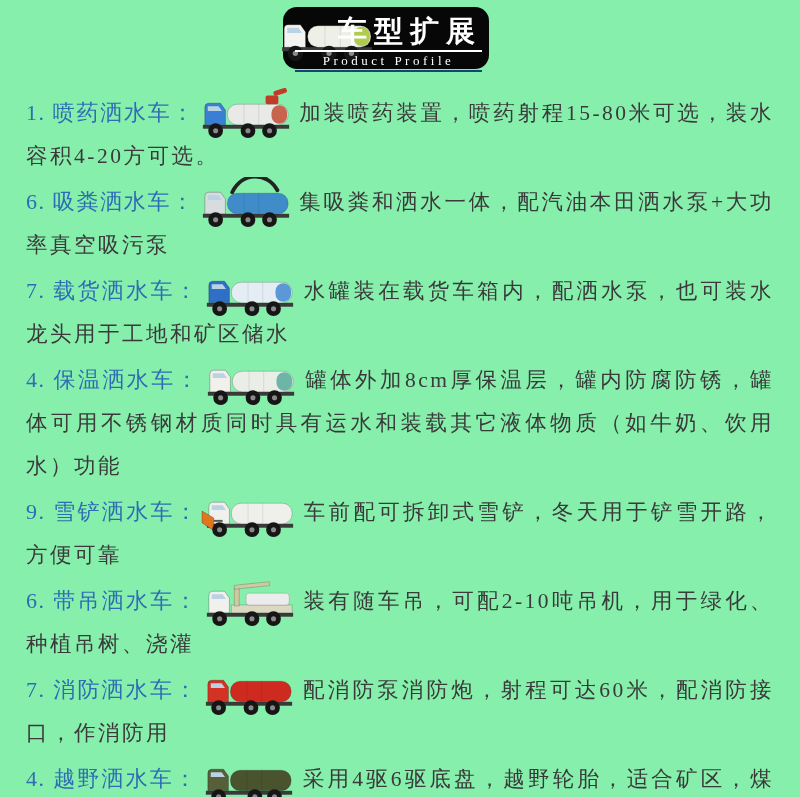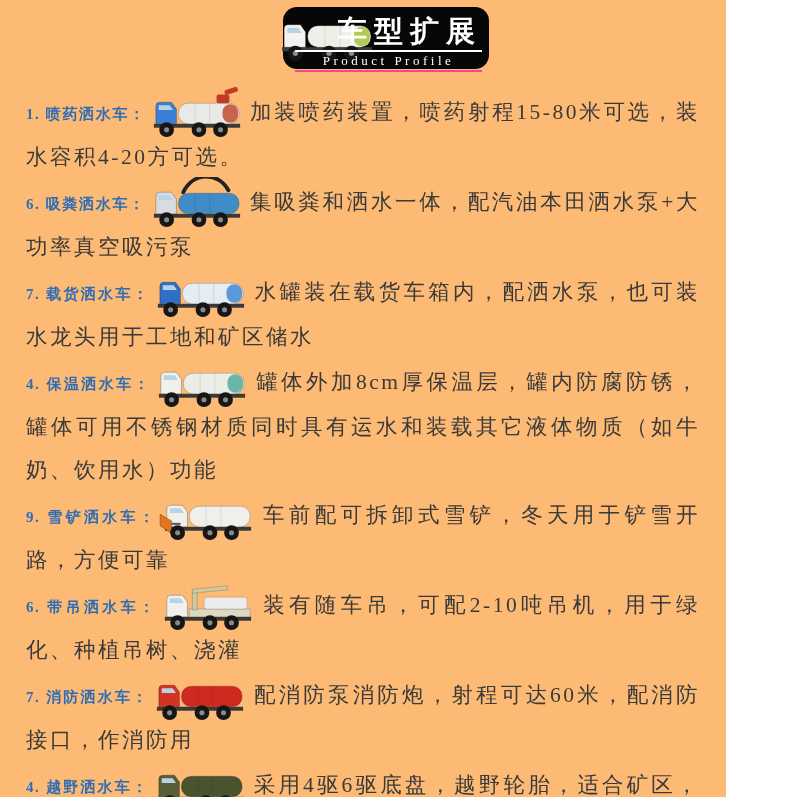--- a/index.html
+++ b/index.html
@@ -1,19 +1,19 @@
 <!DOCTYPE html>
 <html><head>
 <meta charset="utf-8">
 <style>
   html,body { margin:0; padding:0; background:#ffffff; }
   .page {
     position:relative;
-    width:726px; height:797px;
-    background:#fdba74;
+    width:800px; height:797px;
+    background:#86efac;
     overflow:hidden;
     font-family:"Liberation Serif","DejaVu Serif",serif;
   }
 
   
   .header-wrap { position:relative; height:86px; }
   .header-plate {
     position:absolute; left:283px; top:7px;
     width:206px; height:62px;
     background:#070707;
@@ -27,36 +27,36 @@
   .header-title {
     color:#ffffff; font-size:29px; font-weight:bold;
     letter-spacing:7px; text-align:right; white-space:nowrap;
     line-height:38px; height:38px;
     border-bottom:2px solid #ffffff;
   }
   .header-subtitle {
     color:#ffffff; font-size:13px; letter-spacing:3.5px;
     text-align:center; white-space:nowrap;
     line-height:17px; padding-bottom:1px;
-    border-bottom:2px solid #ec4899;
+    border-bottom:2px solid #0c4a6e;
   }
 
   
   .items { padding:0 26px; margin-top:5px; }
   .item {
     margin:0 0 2px 0;
     font-size:21.5px; line-height:43px;
     letter-spacing:2.5px;
     color:#3a3a3a;
     text-align:justify;
   }
   .item-label {
     color:#2e6db4;
-    font-weight:bold;
-    font-size:15px;
+    font-weight:normal;
+    font-size:22px;
     letter-spacing:1.5px;
     white-space:nowrap;
   }
   .truck-img {
     display:inline-block;
     width:98px; height:54px;
     vertical-align:middle;
     margin:-16px 4px -16px 2px;
   }
   .truck-img svg { display:block; }

